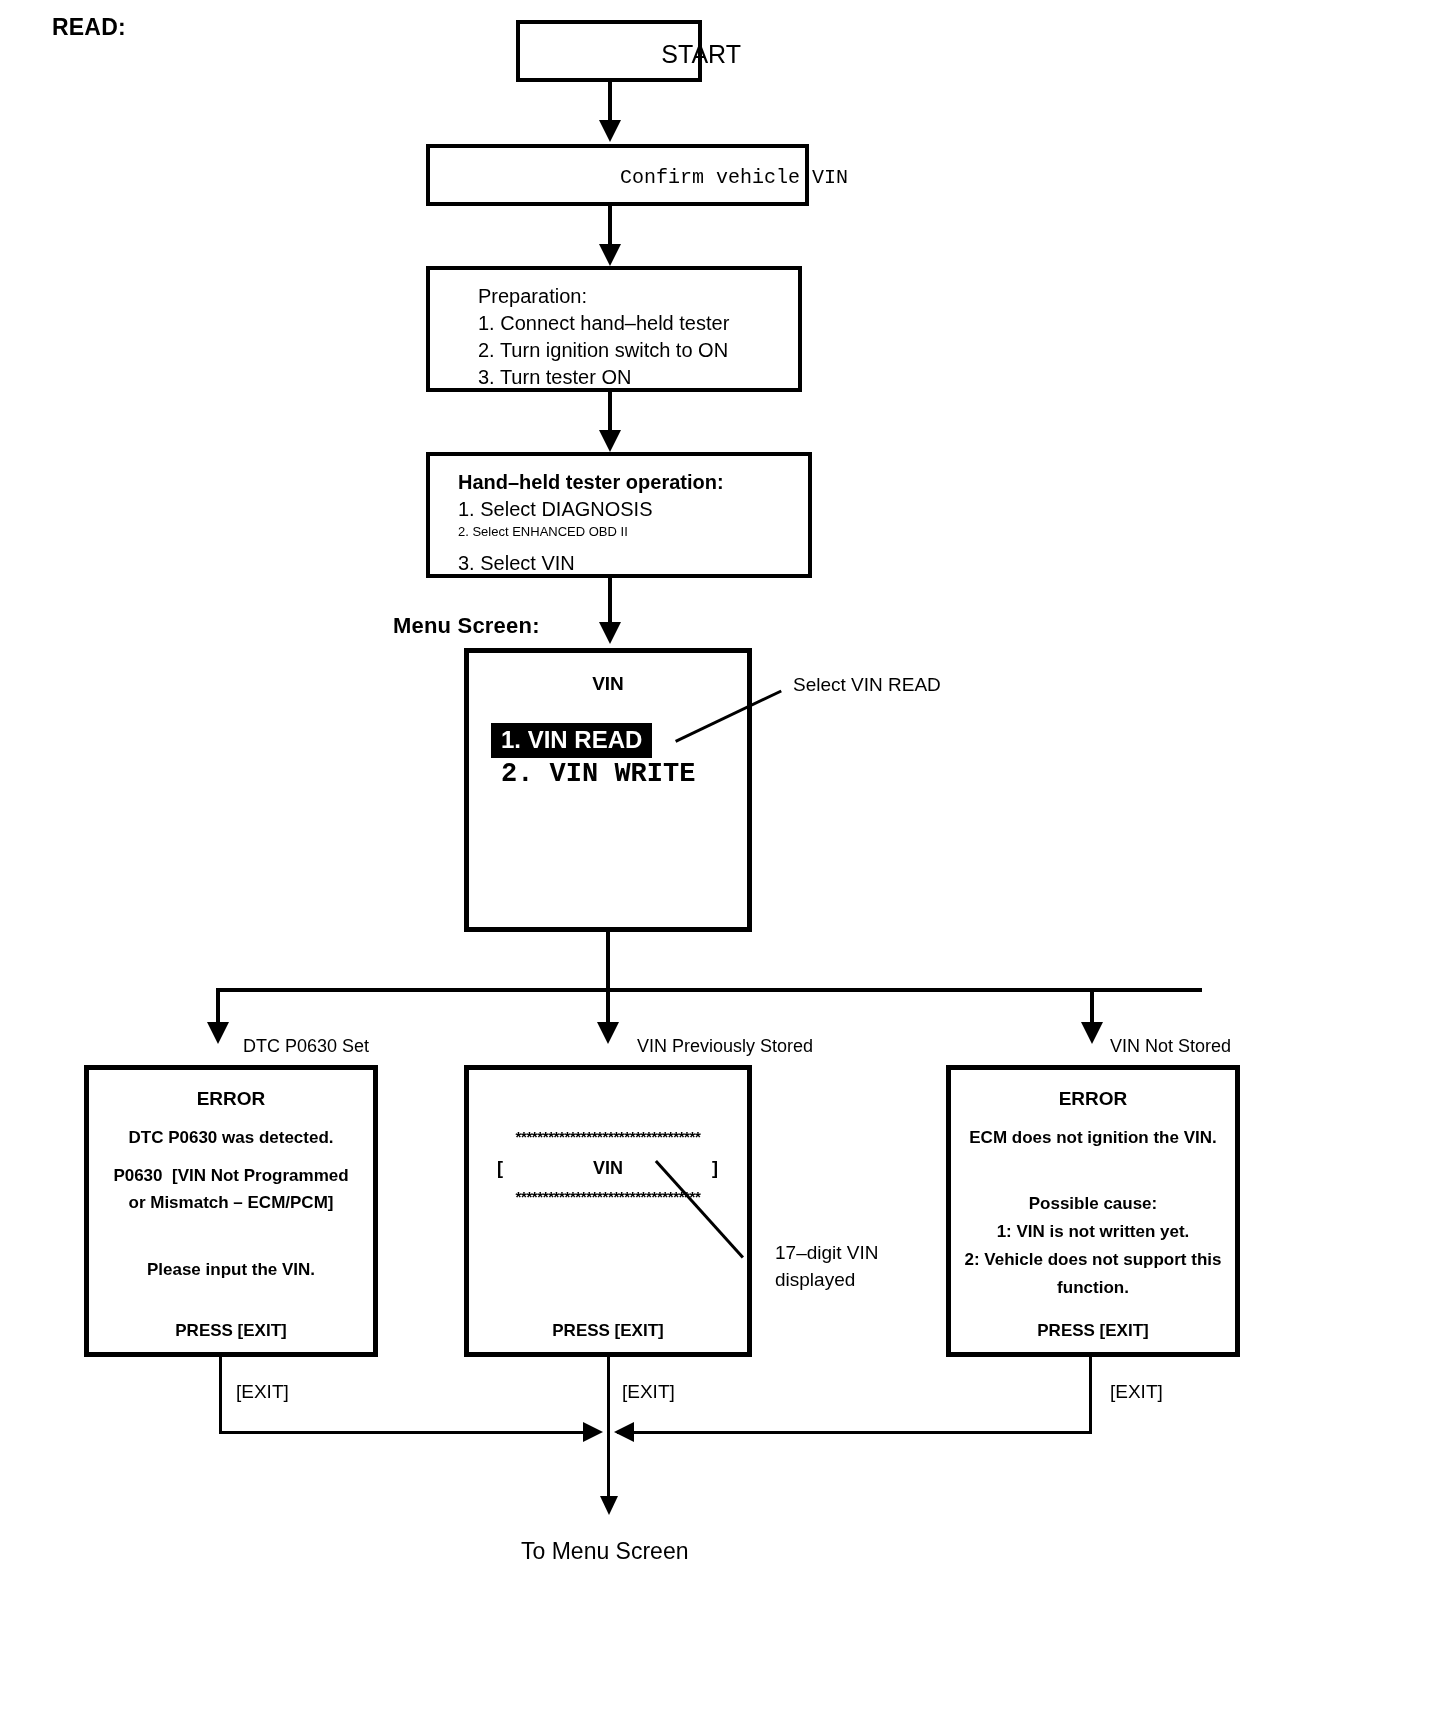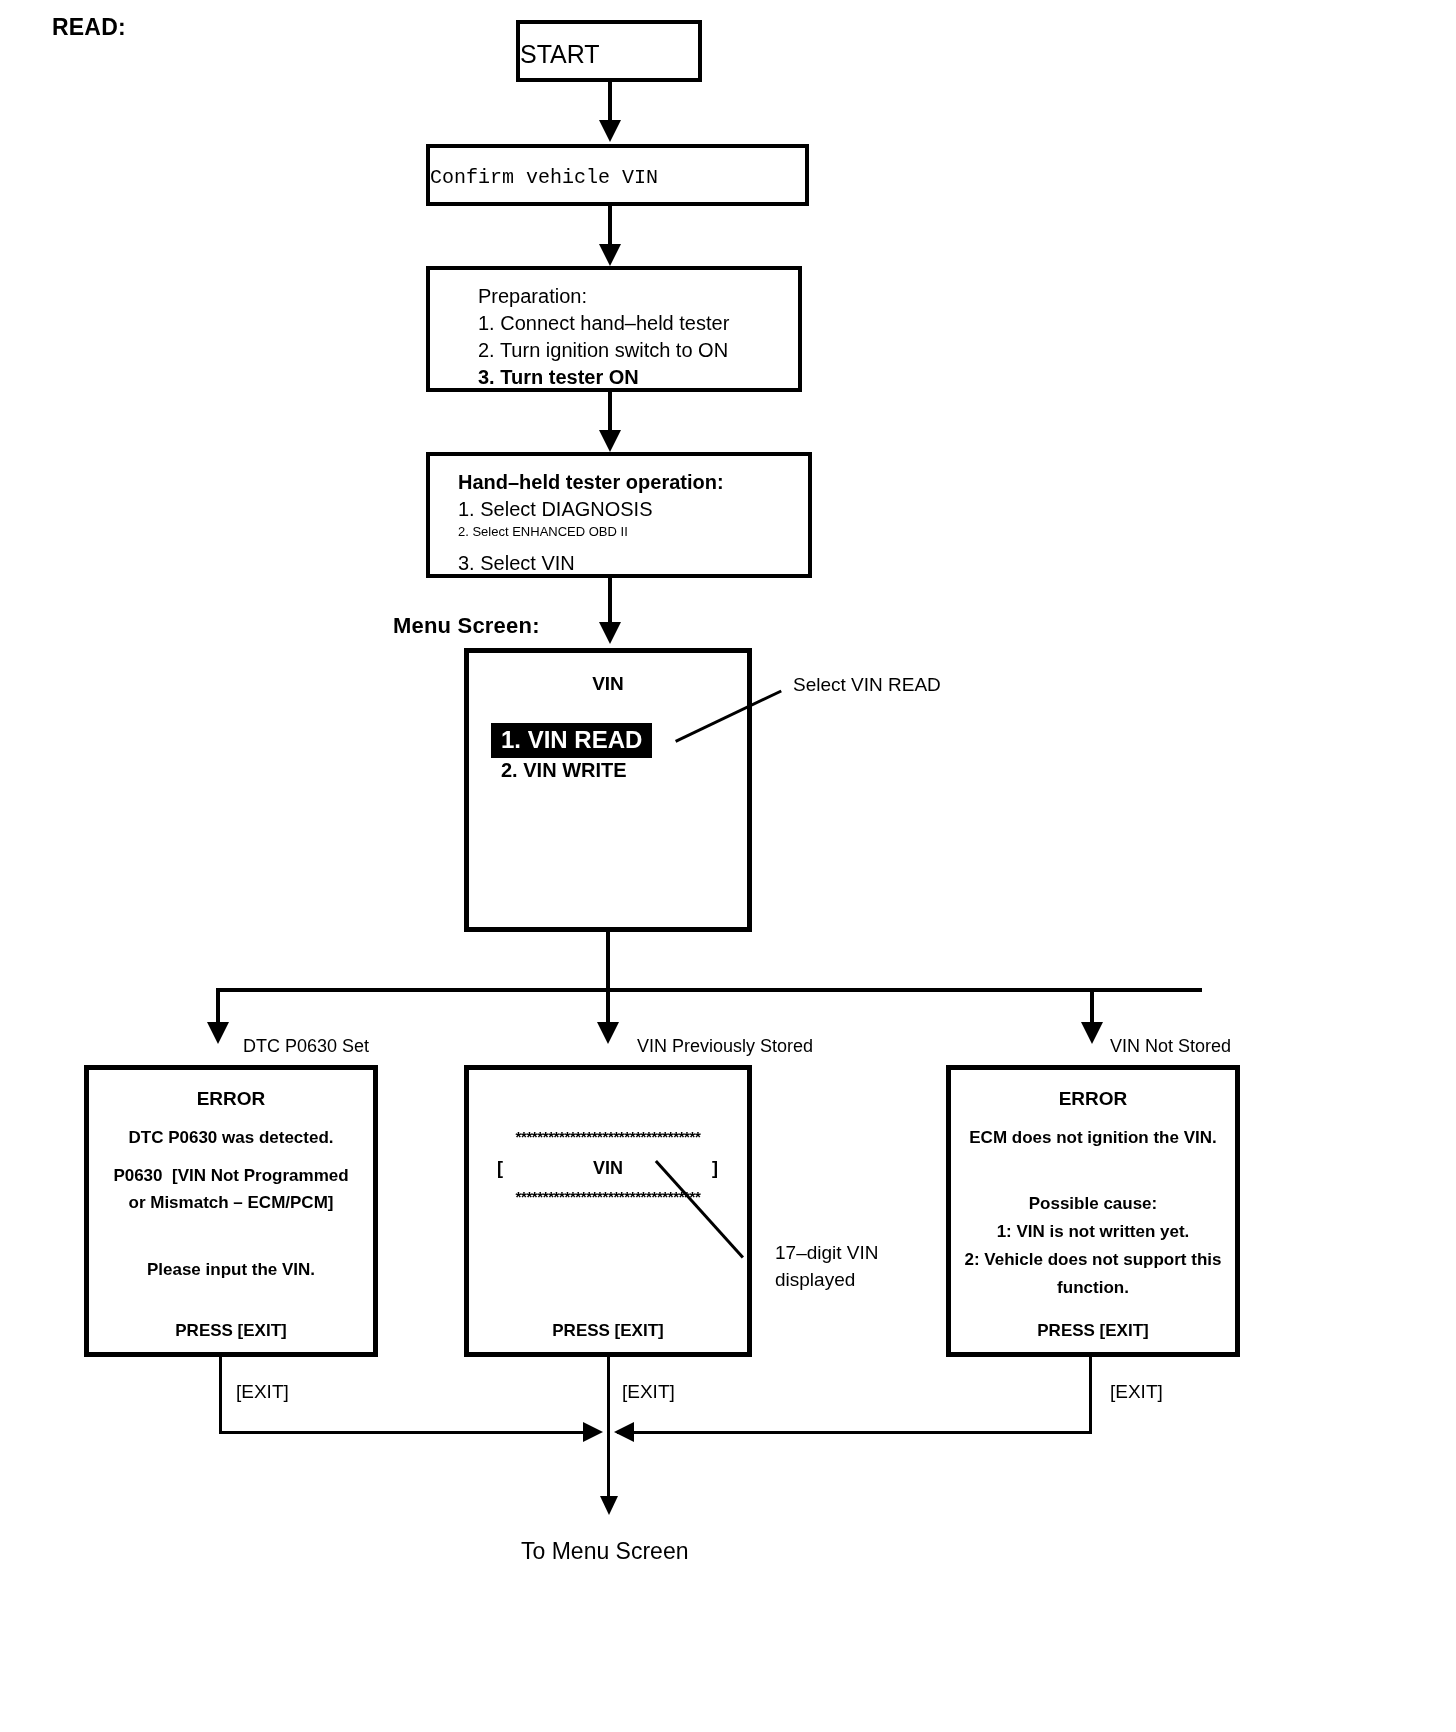--- a/index.html
+++ b/index.html
@@ -24,21 +24,21 @@
   .box {
     position: absolute;
     border: 3px solid #000;
     background: #fff;
     box-sizing: border-box;
   }
   .box-thick { border-width: 4px; }
 
   
   .t { position: absolute; white-space: pre; line-height: 1.28; }
-  .center { text-align: left; }
+  .center { text-align: right; padding-left: 43px; }
   .bold { font-weight: bold; }
 
   
   .vline { position: absolute; background: #000; width: 4px; }
   .hline { position: absolute; background: #000; height: 4px; }
   .vline-thin { position: absolute; background: #000; width: 3px; }
   .hline-thin { position: absolute; background: #000; height: 3px; }
 
   .arrow-down {
     position: absolute;
@@ -89,22 +89,23 @@
     background: #000;
     color: #fff;
     font-weight: bold;
     font-size: 24px;
     padding: 3px 10px 4px 10px;
     white-space: pre;
   }
   .menu-item {
     position: absolute;
     font-weight: bold;
-    font-size: 20px;
-    white-space: pre;
+    font-size: 27px;
+    white-space: pre;
+    font-family: Liberation Mono, monospace;
   }
 
   
   .scr-line {
     position: absolute;
     width: 100%;
     text-align: center;
     font-weight: bold;
     font-size: 17px;
     white-space: pre;
@@ -175,21 +176,21 @@
     <div class="t center" style="left:0; top:17px; width:100%; font-size:20px;">Confirm vehicle VIN</div>
   </div>
 
   <div class="vline" style="left:608px; top:206px; height:45px;"></div>
   <div class="arrow-down" style="left:599px; top:244px;"></div>
 
   <div class="box box-thick" style="left:426px; top:266px; width:376px; height:126px;">
     <div class="t" style="left:48px; top:14px; font-size:20px;">Preparation:</div>
     <div class="t" style="left:48px; top:41px; font-size:20px;">1. Connect hand–held tester</div>
     <div class="t" style="left:48px; top:68px; font-size:20px;">2. Turn ignition switch to ON</div>
-    <div class="t" style="left:48px; top:95px; font-size:20px;font-weight:bold;">3. Turn tester ON</div>
+    <div class="t" style="left:48px; top:95px; font-size:20px;">3. Turn tester ON</div>
   </div>
 
   <div class="vline" style="left:608px; top:392px; height:45px;"></div>
   <div class="arrow-down" style="left:599px; top:430px;"></div>
 
   <div class="box box-thick" style="left:426px; top:452px; width:386px; height:126px;">
     <div class="t bold" style="left:28px; top:14px; font-size:20px;">Hand–held tester operation:</div>
     <div class="t" style="left:28px; top:41px; font-size:20px;">1. Select DIAGNOSIS</div>
     <div class="t" style="left:28px; top:68px; font-size:13px;">2. Select ENHANCED OBD II</div>
     <div class="t" style="left:28px; top:95px; font-size:20px;">3. Select VIN</div>

